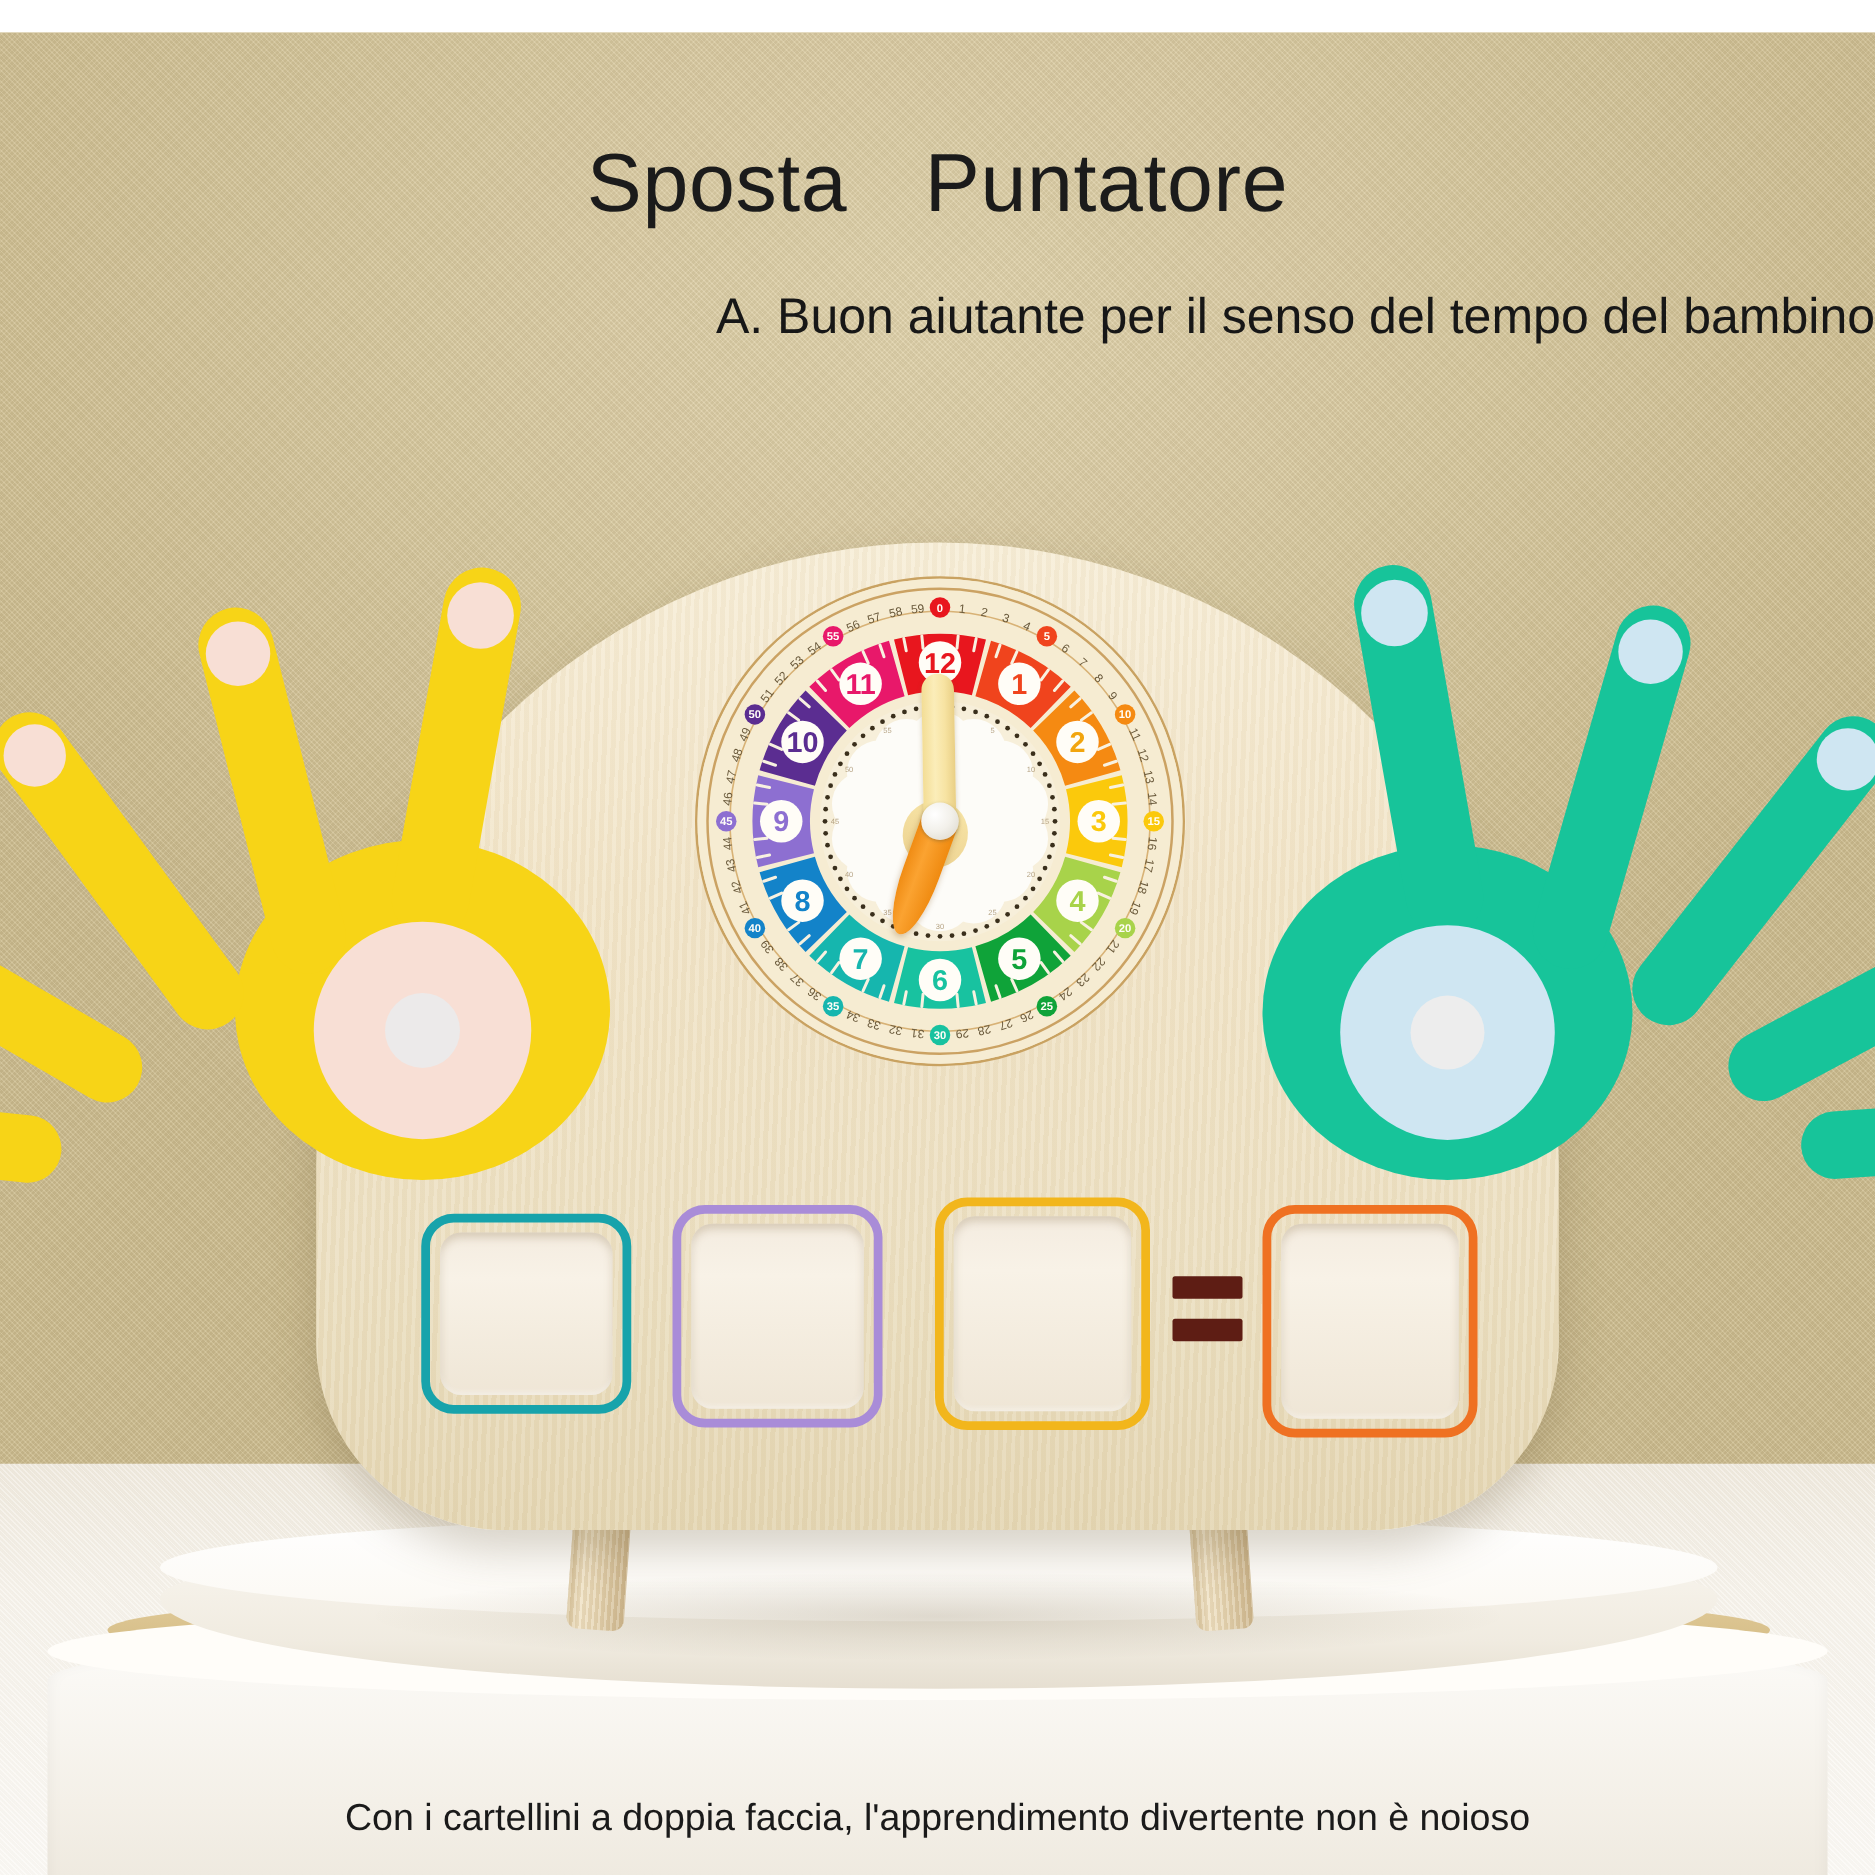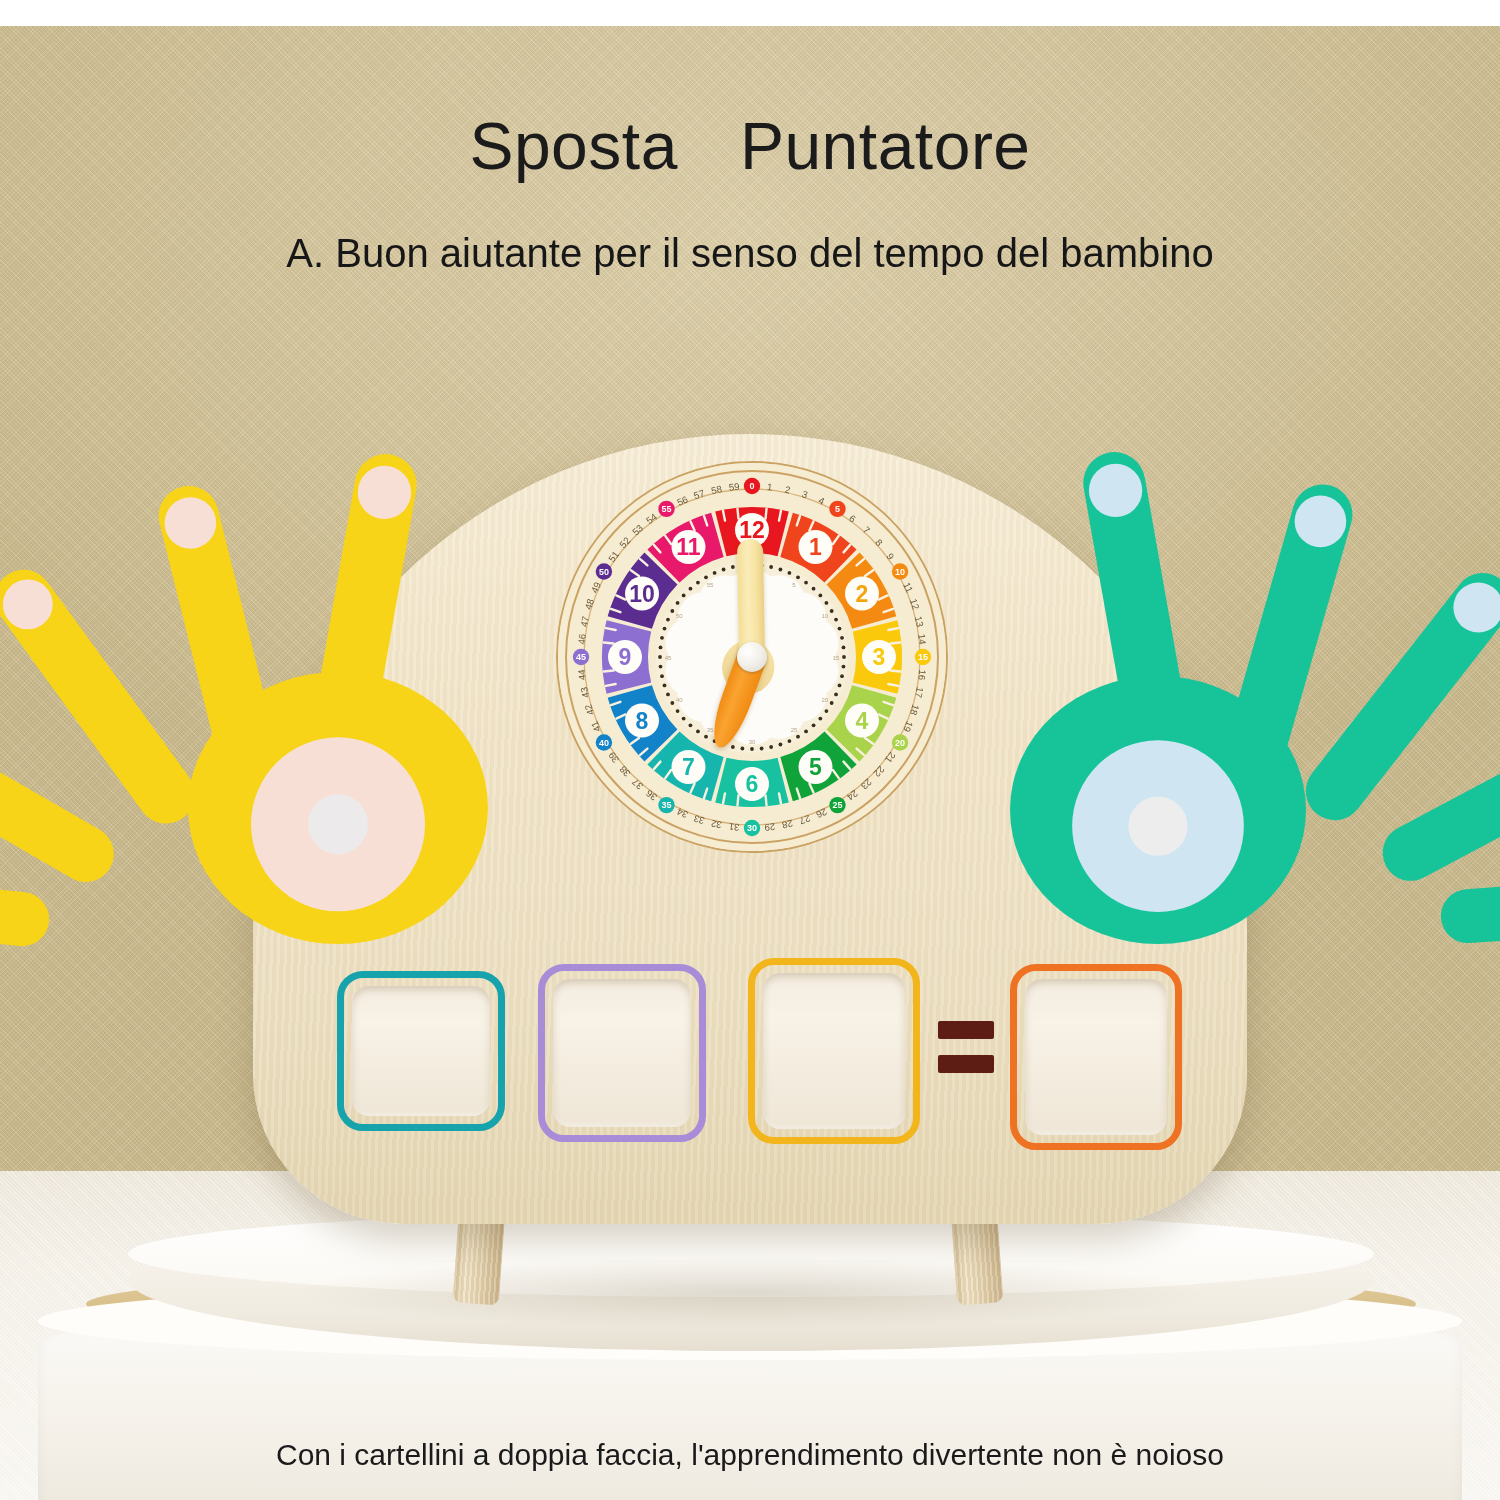--- a/index.html
+++ b/index.html
@@ -47,21 +47,21 @@
   
   .title {
     position: absolute; left: 0; top: 82px; width: 1500px;
     text-align: center;
     font-size: 66px; font-weight: 400; color: #1b1b1b;
     letter-spacing: .5px;
   }
   .title .gap { display: inline-block; width: 62px; }
   .subtitle {
     position: absolute; left: 0; top: 205px; width: 1500px;
-    text-align: center;
+    text-align: right;
     font-size: 40px; font-weight: 400; color: #171717;
   }
   .footnote {
     position: absolute; left: 0; top: 1412px; width: 1500px;
     text-align: center;
     font-size: 30px; font-weight: 400; color: #1a1a1a;
   }
 
   
   .podium-lower {

